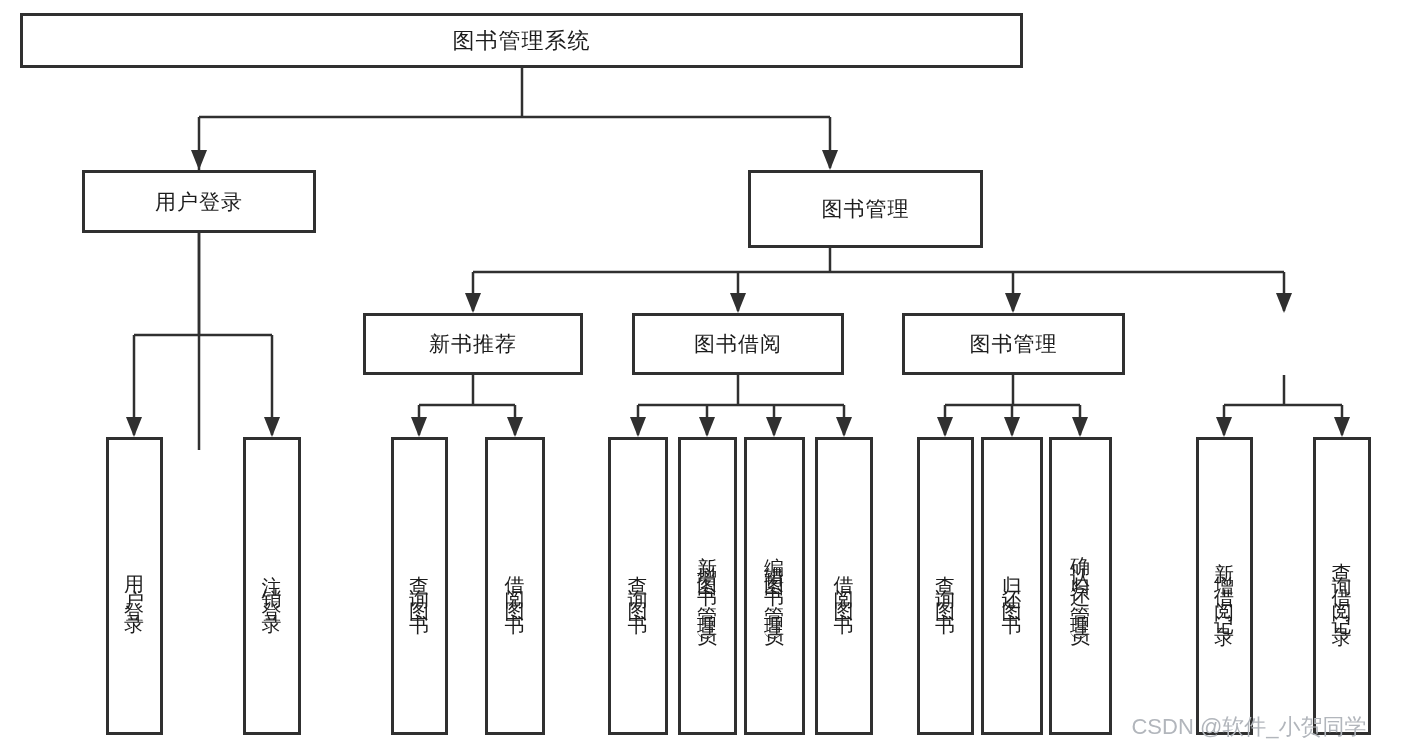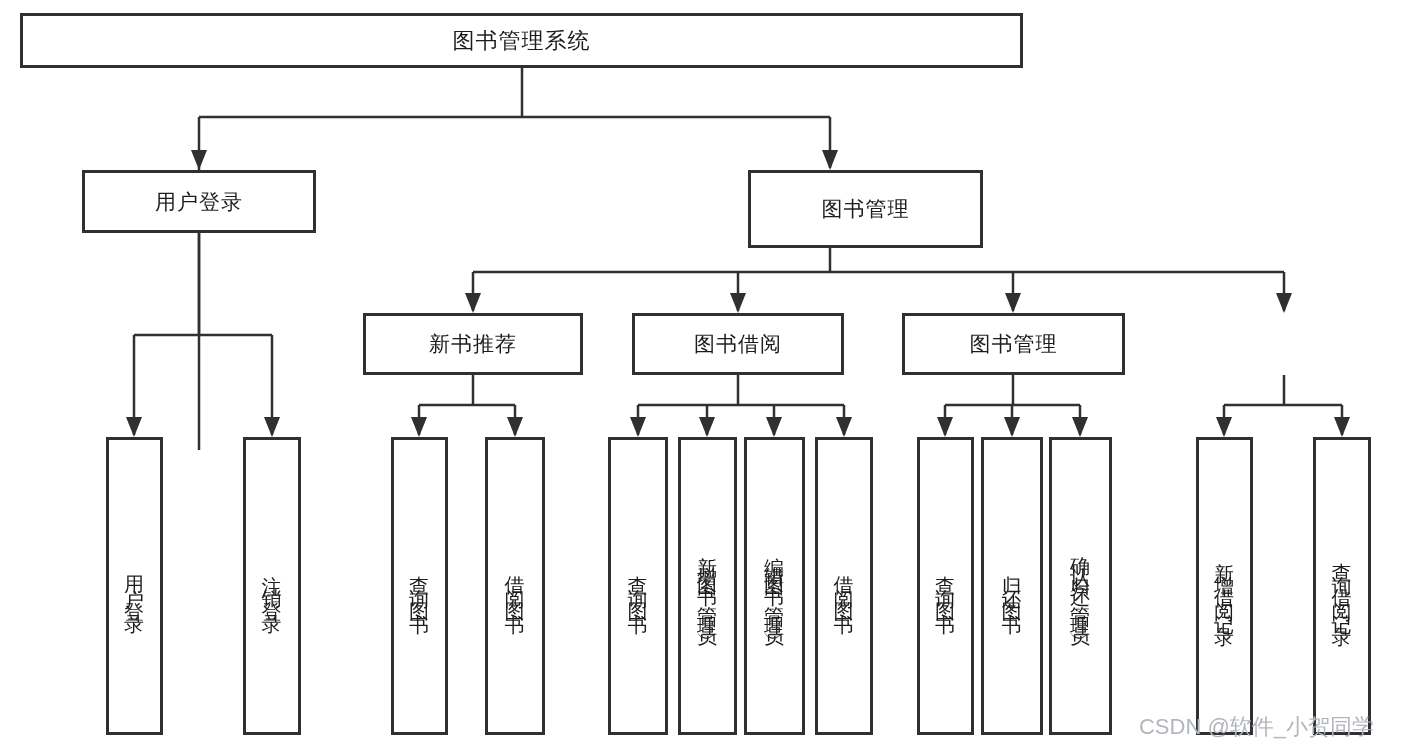--- a/index.html
+++ b/index.html
@@ -34,21 +34,21 @@
     line-height:1;
     letter-spacing:13px;
     white-space:nowrap;
   }
   .vbox.tight span{letter-spacing:10px;}
   .watermark{
     position:absolute;
     left:1124px;
     top:712px;
     width:250px;
-    text-align:right;
+    text-align:center;
     font-size:22px;
     color:#b2b6bc;
     white-space:nowrap;
   }
   svg path{stroke:#303030;stroke-width:2.5;fill:none;}
   svg polygon{fill:#303030;stroke:none;}
 </style>
 </head>
 <body>
 

